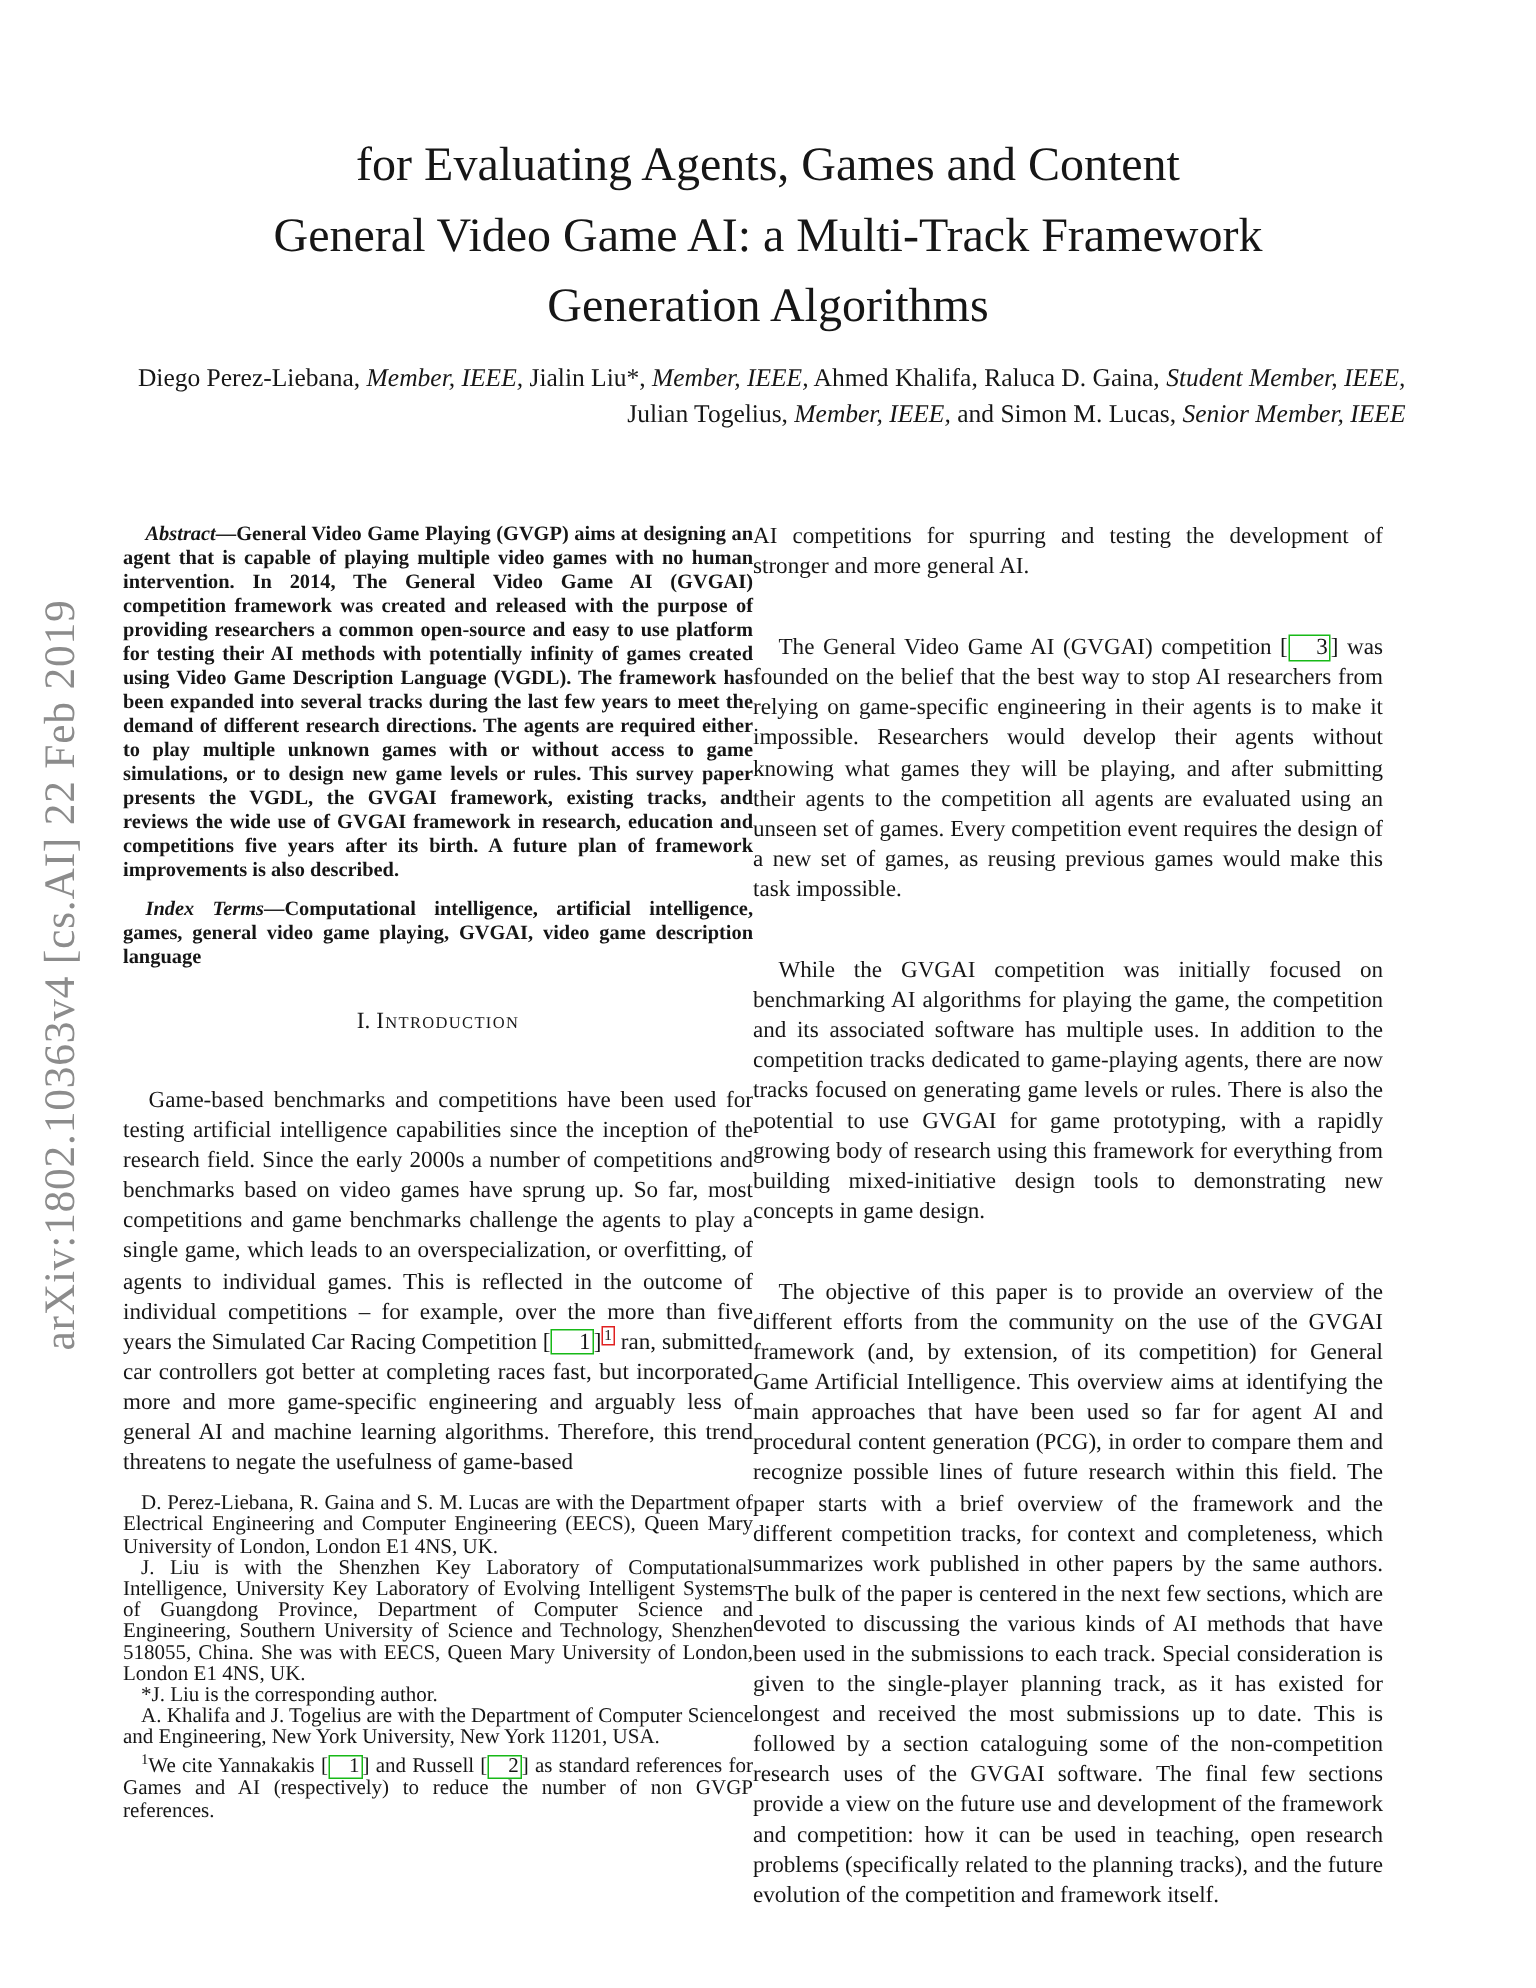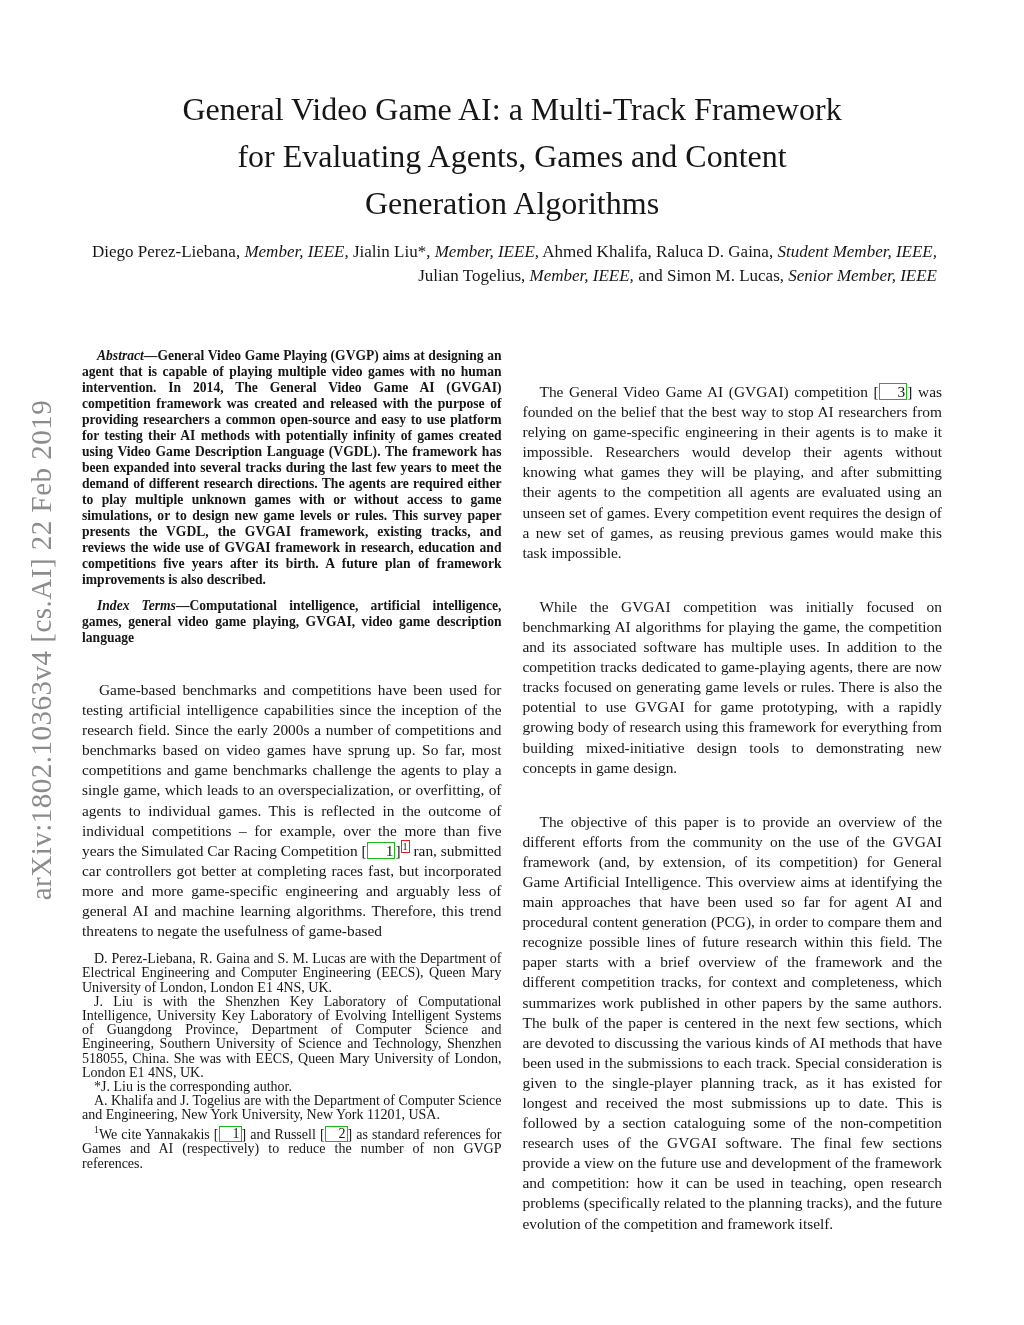--- a/index.html
+++ b/index.html
@@ -26,21 +26,21 @@
   .title-block { padding-top: 86px; text-align: center; }
   .title-line { font-size: 32px; line-height: 47px; font-weight: 400; }
   .authors {
     margin: 13px auto 0 auto;
     max-width: 850px;
     font-size: 17px;
     line-height: 24px;
     text-align: right;
   }
   .it, .authors .it { font-style: italic; }
-  .columns { display: flex; gap: 21px; padding: 0 82px; margin-top: 60px; }
+  .columns { display: flex; padding: 0 82px; margin-top: 60px; }
   .col { width: 420px; }
   .abstract, .index-terms {
     font-weight: bold;
     font-size: 13.6px;
     line-height: 16px;
     text-align: justify;
     text-indent: 15px;
   }
   .index-terms { margin-top: 10px; }
   .lead { font-style: italic; }
@@ -82,47 +82,51 @@
 </style>
 </head>
 <body>
 
 <div class="page">
 
   <div class="arxiv-banner">arXiv:1802.10363v4  [cs.AI]  22 Feb 2019</div>
 
   <header class="title-block">
     <h1>
+      <div class="title-line">for Evaluating Agents, Games and Content</div>
       <div class="title-line">General Video Game AI: a Multi-Track Framework</div>
-      <div class="title-line">for Evaluating Agents, Games and Content</div>
       <div class="title-line">Generation Algorithms</div>
     </h1>
     <p class="authors"><span>Diego Perez-Liebana, </span><span class="it">Member, IEEE,</span><span> Jialin Liu*, </span><span class="it">Member, IEEE,</span><span> Ahmed Khalifa,  Raluca D. Gaina, </span><span class="it">Student Member, IEEE,</span><span> Julian Togelius, </span><span class="it">Member, IEEE,</span><span> and Simon M. Lucas, </span><span class="it">Senior Member, IEEE</span></p>
   </header>
 
   <div class="columns">
 
     <div class="col">
       <p class="abstract">
         <span class="lead">Abstract</span><span>—</span><span>General Video Game Playing (GVGP) aims at designing an agent that is capable of playing multiple video games with no human intervention. In 2014, The General Video Game AI (GVGAI) competition framework was created and released with the purpose of providing researchers a common open-source and easy to use platform for testing their AI methods with potentially infinity of games created using Video Game Description Language (VGDL). The framework has been expanded into several tracks during the last few years to meet the demand of different research directions. The agents are required either to play multiple unknown games with or without access to game simulations, or to design new game levels or rules. This survey paper presents the VGDL, the GVGAI framework, existing tracks, and reviews the wide use of GVGAI framework in research, education and competitions five years after its birth. A future plan of framework improvements is also described.</span>
       </p>
       <p class="index-terms">
         <span class="lead">Index Terms</span><span>—</span><span>Computational intelligence, artificial intelligence, games, general video game playing, GVGAI, video game description language</span>
       </p>
+      <h2 class="section-heading">
+        <span>I.</span>&nbsp;<span class="sc">Introduction</span>
+      </h2>
       <p class="body-para"><span>Game-based benchmarks and competitions have been used for testing artificial intelligence capabilities since the inception of the research field. Since the early 2000s a number of competitions and benchmarks based on video games have sprung up. So far, most competitions and game benchmarks challenge the agents to play a single game, which leads to an overspecialization, or overfitting, of agents to individual games. This is reflected in the outcome of individual competitions – for example, over the more than five years the Simulated Car Racing Competition [</span><span class="cite-box">1</span><span>]</span><sup class="fnref-box">1</sup><span> ran, submitted car controllers got better at completing races fast, but incorporated more and more game-specific engineering and arguably less of general AI and machine learning algorithms. Therefore, this trend threatens to negate the usefulness of game-based</span></p>
 
       <div class="footnotes">
         <p><span>D. Perez-Liebana, R. Gaina and S. M. Lucas are with the Department of Electrical Engineering and Computer Engineering (EECS), Queen Mary University of London, London E1 4NS, UK.</span></p>
         <p><span>J. Liu is with the Shenzhen Key Laboratory of Computational Intelligence, University Key Laboratory of Evolving Intelligent Systems of Guangdong Province, Department of Computer Science and Engineering, Southern University of Science and Technology, Shenzhen 518055, China. She was with EECS, Queen Mary University of London, London E1 4NS, UK.</span></p>
         <p><span>*J. Liu is the corresponding author.</span></p>
         <p><span>A. Khalifa and J. Togelius are with the Department of Computer Science and Engineering, New York University, New York 11201, USA.</span></p>
         <p><sup class="fn-marker">1</sup><span>We cite Yannakakis [</span><span class="cite-box">1</span><span>] and Russell [</span><span class="cite-box">2</span><span>] as standard references for Games and AI (respectively) to reduce the number of non GVGP references.</span></p>
       </div>
     </div>
 
     <div class="col">
+      <p class="body-para first"><span>AI competitions for spurring and testing the development of stronger and more general AI.</span></p>
       <p class="body-para"><span>The General Video Game AI (GVGAI) competition [</span><span class="cite-box">3</span><span>] was founded on the belief that the best way to stop AI researchers from relying on game-specific engineering in their agents is to make it impossible. Researchers would develop their agents without knowing what games they will be playing, and after submitting their agents to the competition all agents are evaluated using an unseen set of games. Every competition event requires the design of a new set of games, as reusing previous games would make this task impossible.</span></p>
       <p class="body-para"><span>While the GVGAI competition was initially focused on benchmarking AI algorithms for playing the game, the competition and its associated software has multiple uses. In addition to the competition tracks dedicated to game-playing agents, there are now tracks focused on generating game levels or rules. There is also the potential to use GVGAI for game prototyping, with a rapidly growing body of research using this framework for everything from building mixed-initiative design tools to demonstrating new concepts in game design.</span></p>
       <p class="body-para"><span>The objective of this paper is to provide an overview of the different efforts from the community on the use of the GVGAI framework (and, by extension, of its competition) for General Game Artificial Intelligence. This overview aims at identifying the main approaches that have been used so far for agent AI and procedural content generation (PCG), in order to compare them and recognize possible lines of future research within this field. The paper starts with a brief overview of the framework and the different competition tracks, for context and completeness, which summarizes work published in other papers by the same authors. The bulk of the paper is centered in the next few sections, which are devoted to discussing the various kinds of AI methods that have been used in the submissions to each track. Special consideration is given to the single-player planning track, as it has existed for longest and received the most submissions up to date. This is followed by a section cataloguing some of the non-competition research uses of the GVGAI software. The final few sections provide a view on the future use and development of the framework and competition: how it can be used in teaching, open research problems (specifically related to the planning tracks), and the future evolution of the competition and framework itself.</span></p>
     </div>
 
   </div>
 </div>
 
 </body></html>

